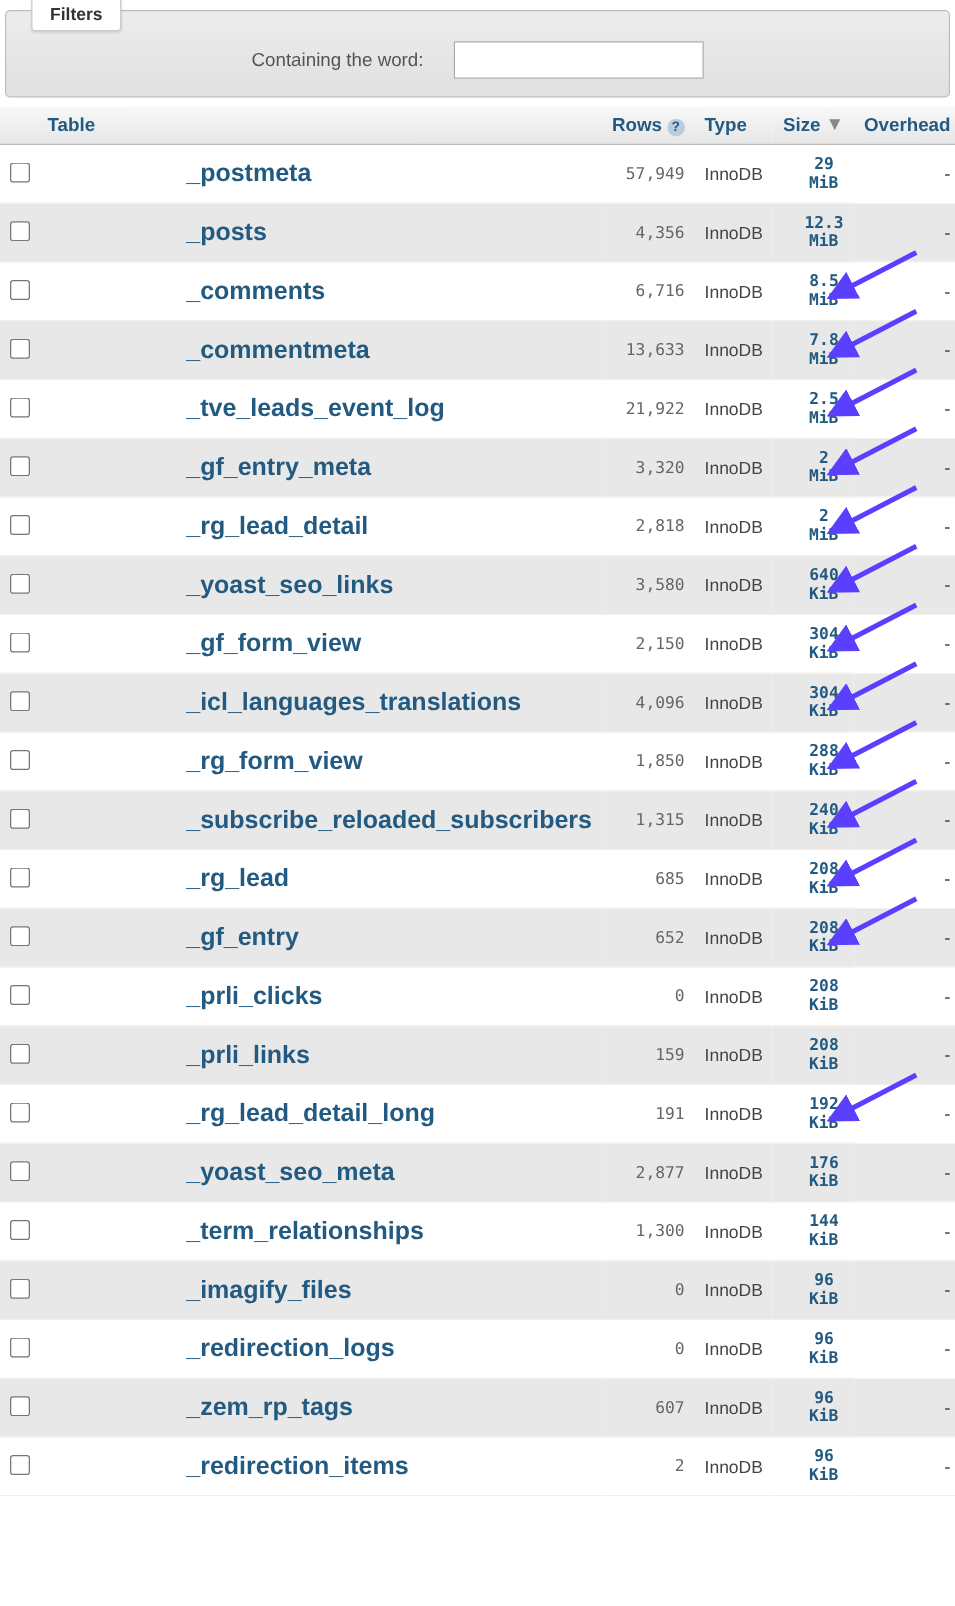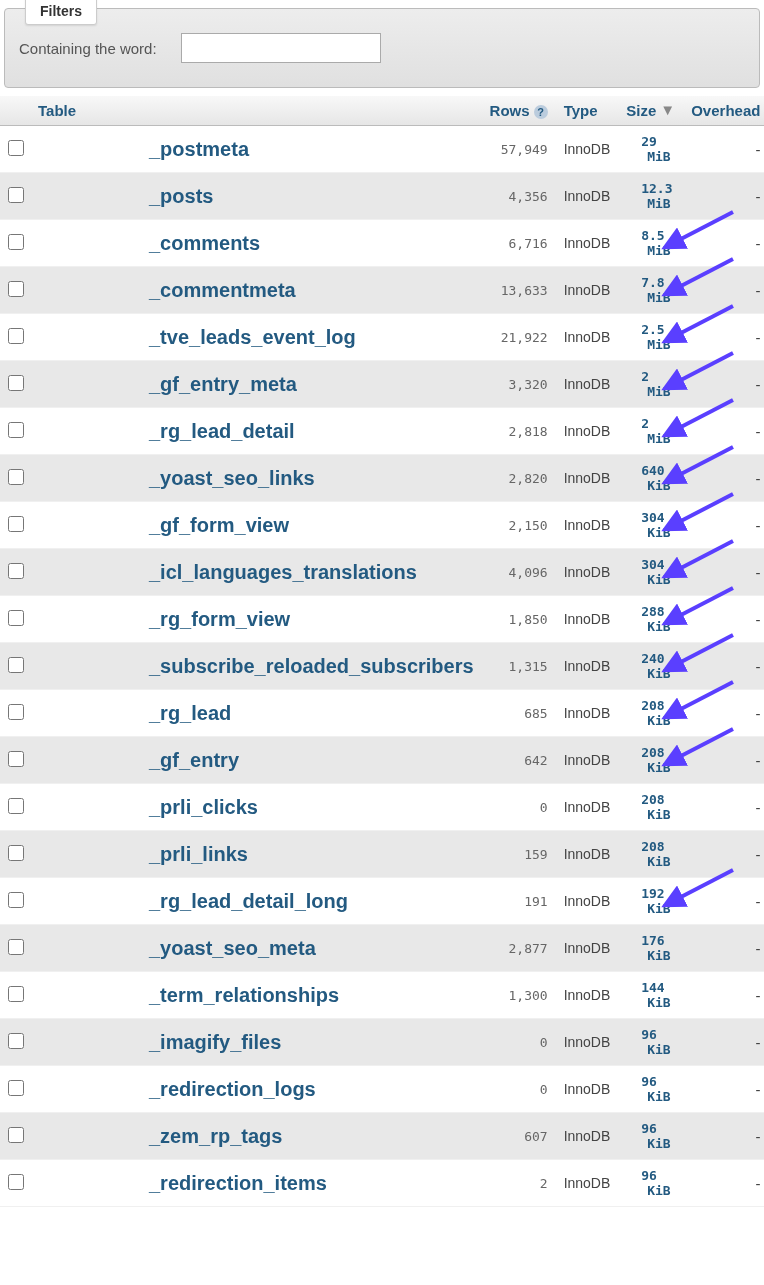--- a/index.html
+++ b/index.html
@@ -9,36 +9,36 @@
       background: #fff;
       color: #333;
       width: 764px;
     }
     .filters-box {
       position: relative;
       margin: 8px 4px 8px 4px;
       background: linear-gradient(#ededed, #e0e0e0);
       border: 1px solid #bbb;
       border-radius: 4px;
-      padding: 24px 14px 24px 14px;
+      padding: 24px 14px 14px 14px;
     }
     .filters-legend {
       position: absolute;
       top: -12px;
       left: 20px;
       background: #fff;
       border: 1px solid #ccc;
       border-radius: 3px;
       padding: 5px 14px;
       font-weight: 700;
       font-size: 14px;
       color: #333;
       box-shadow: 0 1px 2px rgba(0,0,0,.1);
     }
-    .filter-row { display: flex; align-items: center; gap: 24px; color: #555; font-size: 15px;}
+    .filter-row { display: flex; align-items: center; gap: 24px; color: #555; font-size: 15px; justify-content: center;}
     .filter-row input[type=text] {
       border: 1px solid #aaa;
       padding: 6px;
       width: 200px;
       font-size: 14px;
       background: #fff;
     }
     table { width: 100%; border-collapse: collapse; }
     thead th {
       background: linear-gradient(#f8f8f8, #e6e6e6);
@@ -89,21 +89,21 @@
       font-size:14px;
     }
     td.size {
       text-align: right;
       font-family: "Menlo", "Consolas", monospace;
       color: #235a81;
       font-weight: 600;
       font-size: 13px;
       padding-right: 6px;
     }
-    td.size .num { display:inline-block; min-width:36px; text-align:left;}
+    td.size .num { display:inline-block; min-width:36px; text-align:center;}
     td.size .unit { display:inline-block; min-width:30px; text-align:left; margin-left:4px;}
     td.overhead {
       text-align: right;
       color: #444;
       width: 90px;
       font-size:15px;
       padding-right:12px;
     }
     th.col-size { width: 78px; text-align:center;}
     th.col-type { width: 70px; }
@@ -247,21 +247,21 @@
                   </marker>
                 </defs>
                 <line x1="60" y1="-18" x2="6" y2="10" stroke="#5a3fff" stroke-width="4" marker-end="url(#ah)"></line>
               </svg></span><span>-</span></td>
   </tr>
         <tr>
     <td class="chk"><input type="checkbox" style=""></td>
     <td class="name">
             <span class="name-pad"><a href="#">_yoast_seo_links</a></span>
           </td>
-    <td class="rows">2,820</td>
+    <td class="rows">3,580</td>
     <td class="type">InnoDB</td>
     <td class="size"><span class="num">640</span><span class="unit">KiB</span></td>
     <td class="overhead" style="position:relative;"><span class="arrow" style="left:-10px;top:10px;"><svg viewBox="0 0 62 14">
                 <defs>
                   <marker id="ah" markerWidth="6" markerHeight="6" refX="1" refY="3" orient="auto">
                     <path d="M0,0 L0,6 L6,3 z" fill="#5a3fff"></path>
                   </marker>
                 </defs>
                 <line x1="60" y1="-18" x2="6" y2="10" stroke="#5a3fff" stroke-width="4" marker-end="url(#ah)"></line>
               </svg></span><span>-</span></td>
@@ -349,21 +349,21 @@
                   </marker>
                 </defs>
                 <line x1="60" y1="-18" x2="6" y2="10" stroke="#5a3fff" stroke-width="4" marker-end="url(#ah)"></line>
               </svg></span><span>-</span></td>
   </tr>
         <tr>
     <td class="chk"><input type="checkbox" style=""></td>
     <td class="name">
             <span class="name-pad"><a href="#">_gf_entry</a></span>
           </td>
-    <td class="rows">642</td>
+    <td class="rows">652</td>
     <td class="type">InnoDB</td>
     <td class="size"><span class="num">208</span><span class="unit">KiB</span></td>
     <td class="overhead" style="position:relative;"><span class="arrow" style="left:-10px;top:10px;"><svg viewBox="0 0 62 14">
                 <defs>
                   <marker id="ah" markerWidth="6" markerHeight="6" refX="1" refY="3" orient="auto">
                     <path d="M0,0 L0,6 L6,3 z" fill="#5a3fff"></path>
                   </marker>
                 </defs>
                 <line x1="60" y1="-18" x2="6" y2="10" stroke="#5a3fff" stroke-width="4" marker-end="url(#ah)"></line>
               </svg></span><span>-</span></td>

